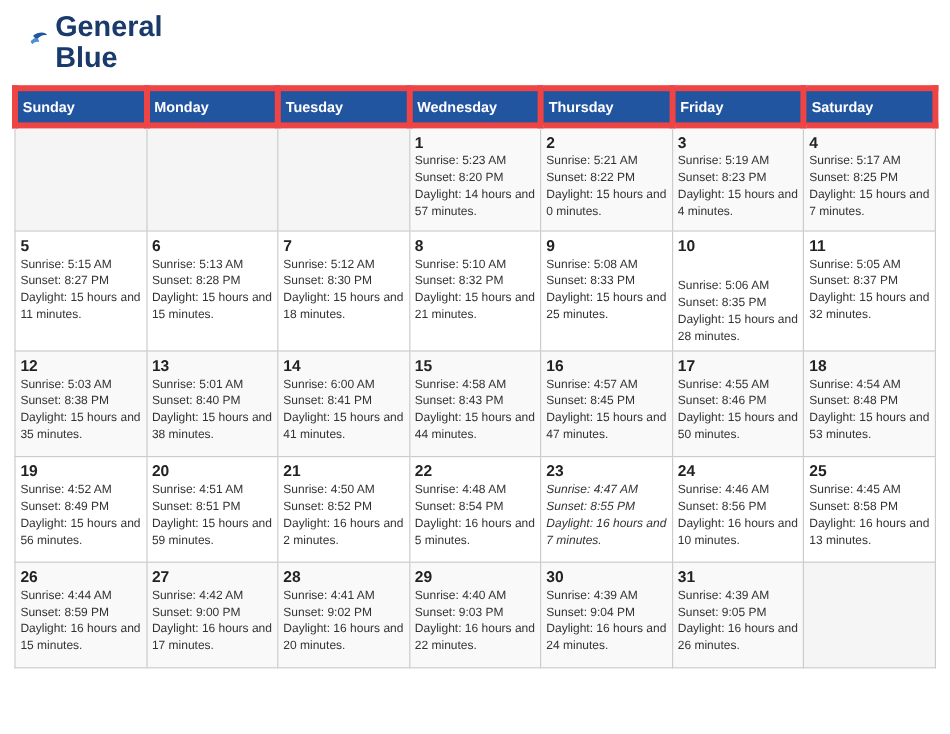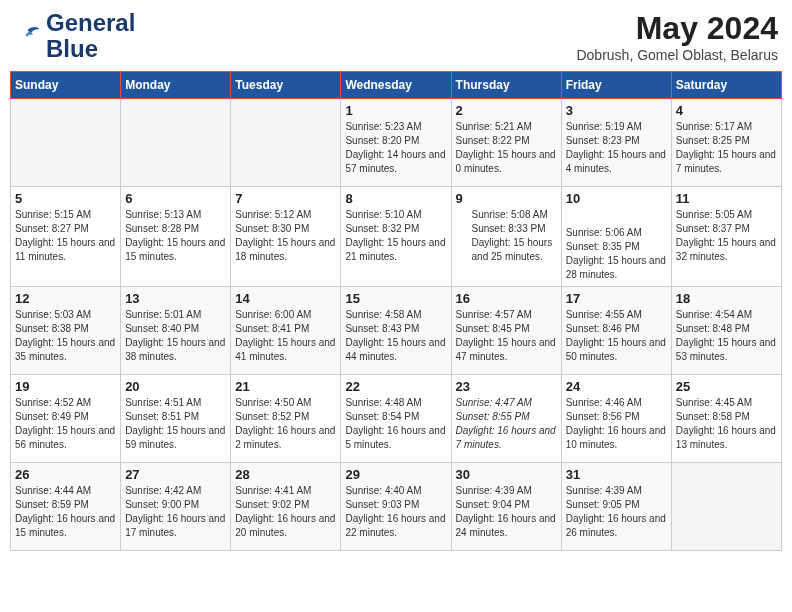--- a/index.html
+++ b/index.html
@@ -49,21 +49,21 @@
       border-collapse: collapse;
       table-layout: fixed;
     }
     thead tr th {
       background-color: #2255a0;
       color: #fff;
       font-size: 12px;
       font-weight: bold;
       padding: 6px 4px;
       text-align: left;
-      border: 1px solid #ef4444;
+      border: 5px solid #ef4444;
     }
     tbody tr td {
       vertical-align: top;
       border: 1px solid #ccc;
       padding: 4px 4px;
       font-size: 10.5px;
       color: #222;
       background: #fff;
       height: 88px;
     }
@@ -93,24 +93,20 @@
   <div class="logo">
     <svg class="logo-bird" viewBox="0 0 30 30" xmlns="http://www.w3.org/2000/svg">
       <path d="M15 8 C18 5, 26 4, 27 8 C24 7, 20 9, 18 12 C16 10, 14 9, 15 8Z" fill="#2255a0"></path>
       <path d="M14 12 C16 9, 20 10, 20 14 C18 13, 15 14, 14 16 C12 14, 12 13, 14 12Z" fill="#4a8fd4"></path>
     </svg>
     <div class="logo-text">
       <div>General</div>
       <div>Blue</div>
     </div>
   </div>
-  <div class="title-block">
-    <div class="month-title">May 2024</div>
-    <div class="subtitle">Dobrush, Gomel Oblast, Belarus</div>
-  </div>
 </div>
 
 <table>
   <thead>
     <tr>
     <th>Sunday</th>
         <th>Monday</th>
         <th>Tuesday</th>
         <th>Wednesday</th>
         <th>Thursday</th>
@@ -168,21 +164,21 @@
 Daylight: 15 hours and 18 minutes.</div>
         </td>
         <td>
           <span class="day-num">8</span>
           <div class="cell-text" style="white-space: pre-line;">Sunrise: 5:10 AM
 Sunset: 8:32 PM
 Daylight: 15 hours and 21 minutes.</div>
         </td>
         <td>
           <span class="day-num">9</span>
-          <div class="cell-text" style="white-space: pre-line; margin-left: 16px;">Sunrise: 5:08 AM
+          <div class="cell-text" style="white-space: pre-line;">Sunrise: 5:08 AM
 Sunset: 8:33 PM
 Daylight: 15 hours and 25 minutes.</div>
         </td>
         <td>
           <span class="day-num">10</span>
           <div class="cell-text" style="white-space: pre-line; margin-top: 20px;">Sunrise: 5:06 AM
 Sunset: 8:35 PM
 Daylight: 15 hours and 28 minutes.</div>
         </td>
         <td>

